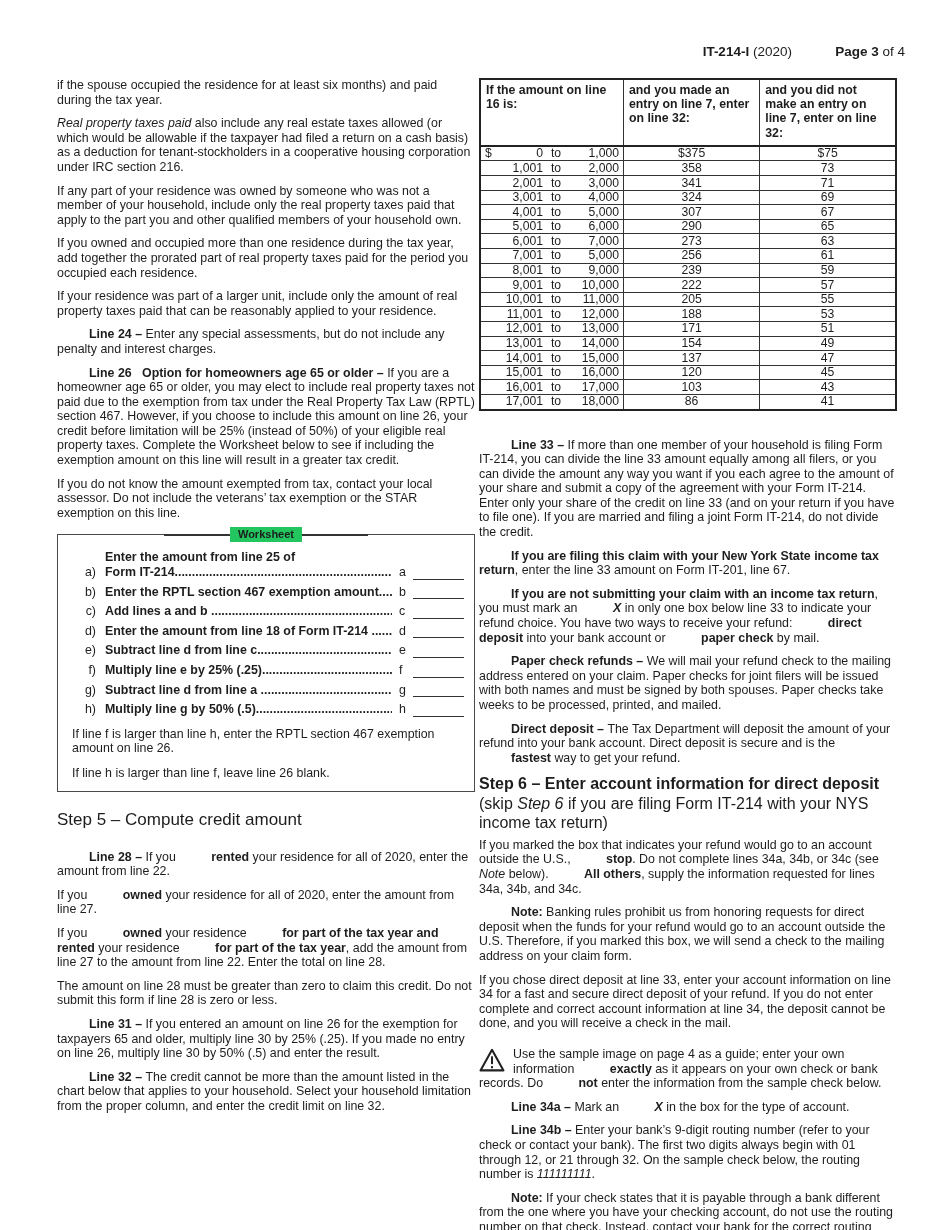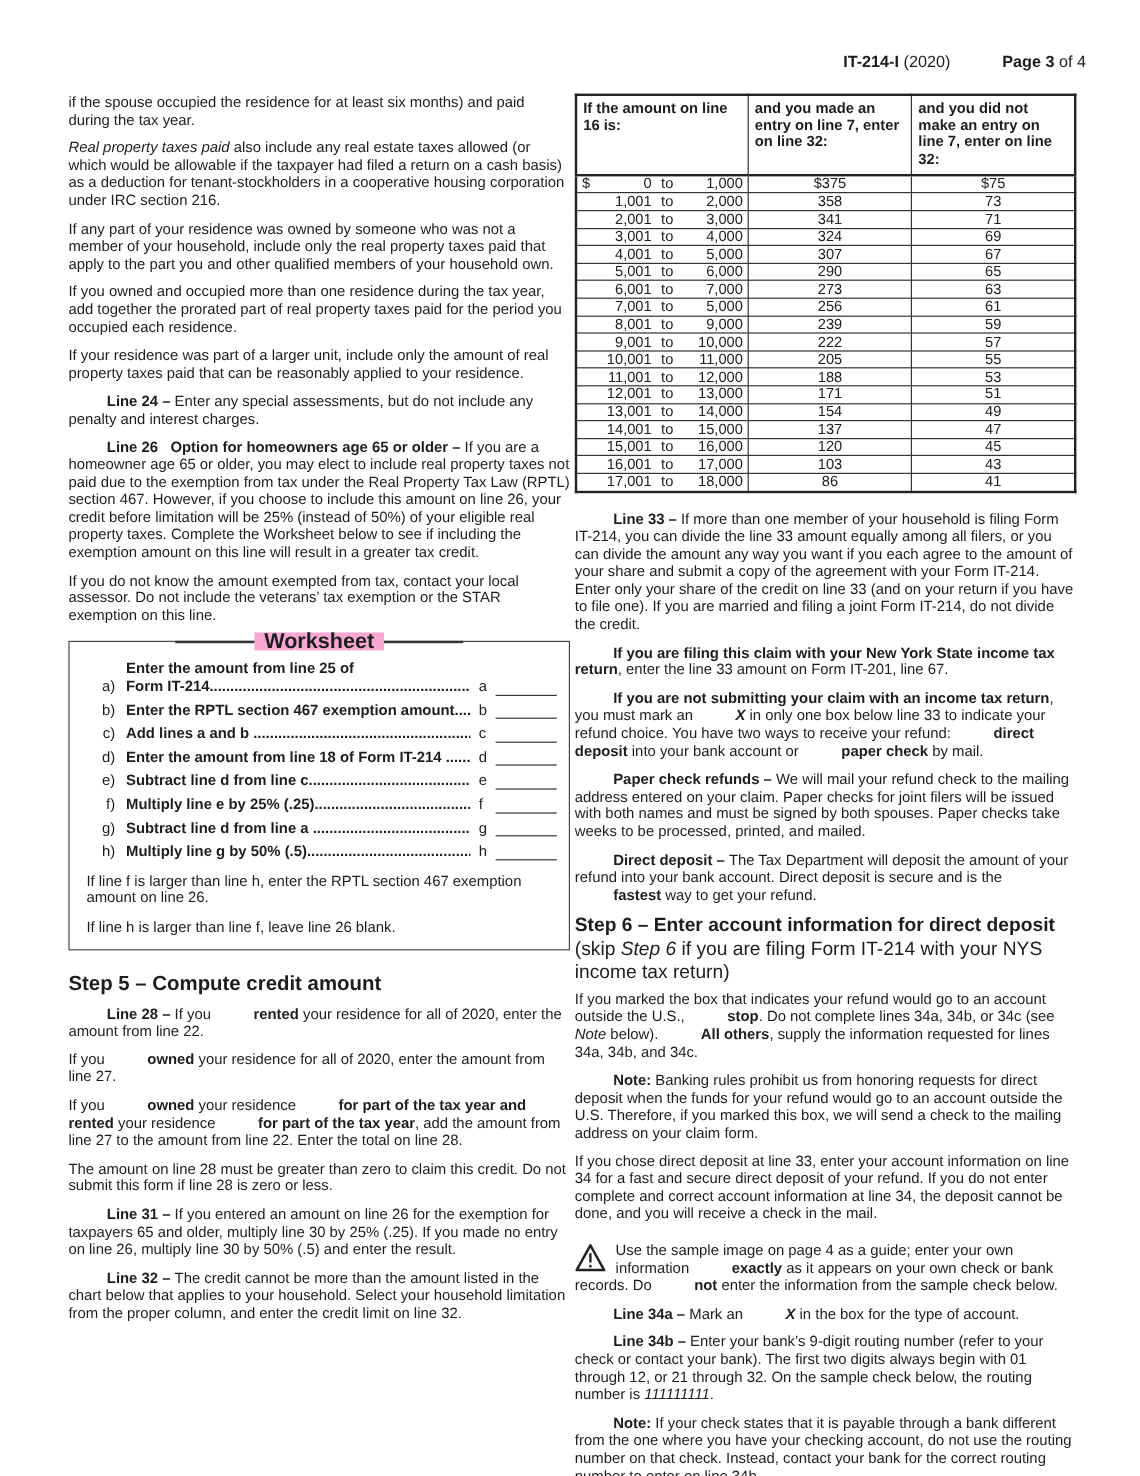--- a/index.html
+++ b/index.html
@@ -10,21 +10,21 @@
     padding:44px 45px 0 57px; position:relative;
   }
   .hdr { text-align:right; font-size:13.5px; line-height:16px; margin-bottom:18px; }
   .b { font-weight:bold;padding-left:32px; }
   .i { font-style:italic; }
   .cols { display:flex; gap:4px; }
   .col { width:418px; flex:none; font-size:12.4px; line-height:14.6px; }
   .para { margin:0 0 9px 0; }
 
   
-  .tablewrap { margin-bottom:15px; }
+  .tablewrap { margin-bottom:27px; }
   table.limit-table { border-collapse:collapse; width:100%; border:2px solid #222; }
   table.limit-table th {
     border:1px solid #333; border-bottom:2px solid #222;
     font-size:12.3px; line-height:14.2px; font-weight:bold;
     text-align:left; vertical-align:top; padding:3px 5px 5px 5px;
   }
   table.limit-table td {
     border:1px solid #333; font-size:12.2px; line-height:12.6px;
     padding:0.5px 4px; text-align:center; height:13.5px;
   }
@@ -39,31 +39,31 @@
   
   .worksheet {
     border:1px solid #4a4a4a; position:relative;
     margin:14px 0 18px 0; padding:15px 10px 10px 14px;
   }
   .ws-title-row {
     position:absolute; top:-8px; left:0; right:0;
     display:flex; justify-content:center; align-items:center;
   }
   .ws-rule { width:66px; border-top:2px solid #333; }
-  .ws-title { background:#f9a8d4; padding:0 8px; font-weight:bold; font-size:18px; line-height:15px; }
+  .ws-title { background:#22c55e; padding:0 8px; font-weight:bold; font-size:11px; line-height:15px; }
   .ws-row { display:flex; align-items:flex-end; margin-bottom:5px; }
   .ws-letter { flex:none; width:24px; text-align:right; margin-right:9px; }
   .ws-text { flex:1 1 auto; min-width:0; overflow:hidden;font-weight:bold; }
   .ws-line { white-space:nowrap; overflow:hidden; }
   .ws-result { flex:none; width:72px; display:flex; align-items:flex-end; padding-left:7px; }
   .ws-result .ltr { width:14px; }
   .ws-blank { display:inline-block; width:52px; border-bottom:1.2px solid #333; height:3px; }
   .ws-note { margin-top:10px; }
 
-  .step-heading { font-size:17px; line-height:20px; font-weight:bold; margin:16px 0 8px 0; }
+  .step-heading { font-size:17px; line-height:20px; font-weight:normal; margin:16px 0 20px 0; }
   .step6-heading { font-size:16px; line-height:19.5px; margin:8px 0 5px 0; }
   .step6-heading .t1 { display:block; font-weight:bold; }
 
   .warn-para { margin:16px 0 9px 0; }
   .warn-icon-box { float:left; margin:1px 8px 0 0; }
 </style>
 </head>
 <body>
 
 <div class="page">

